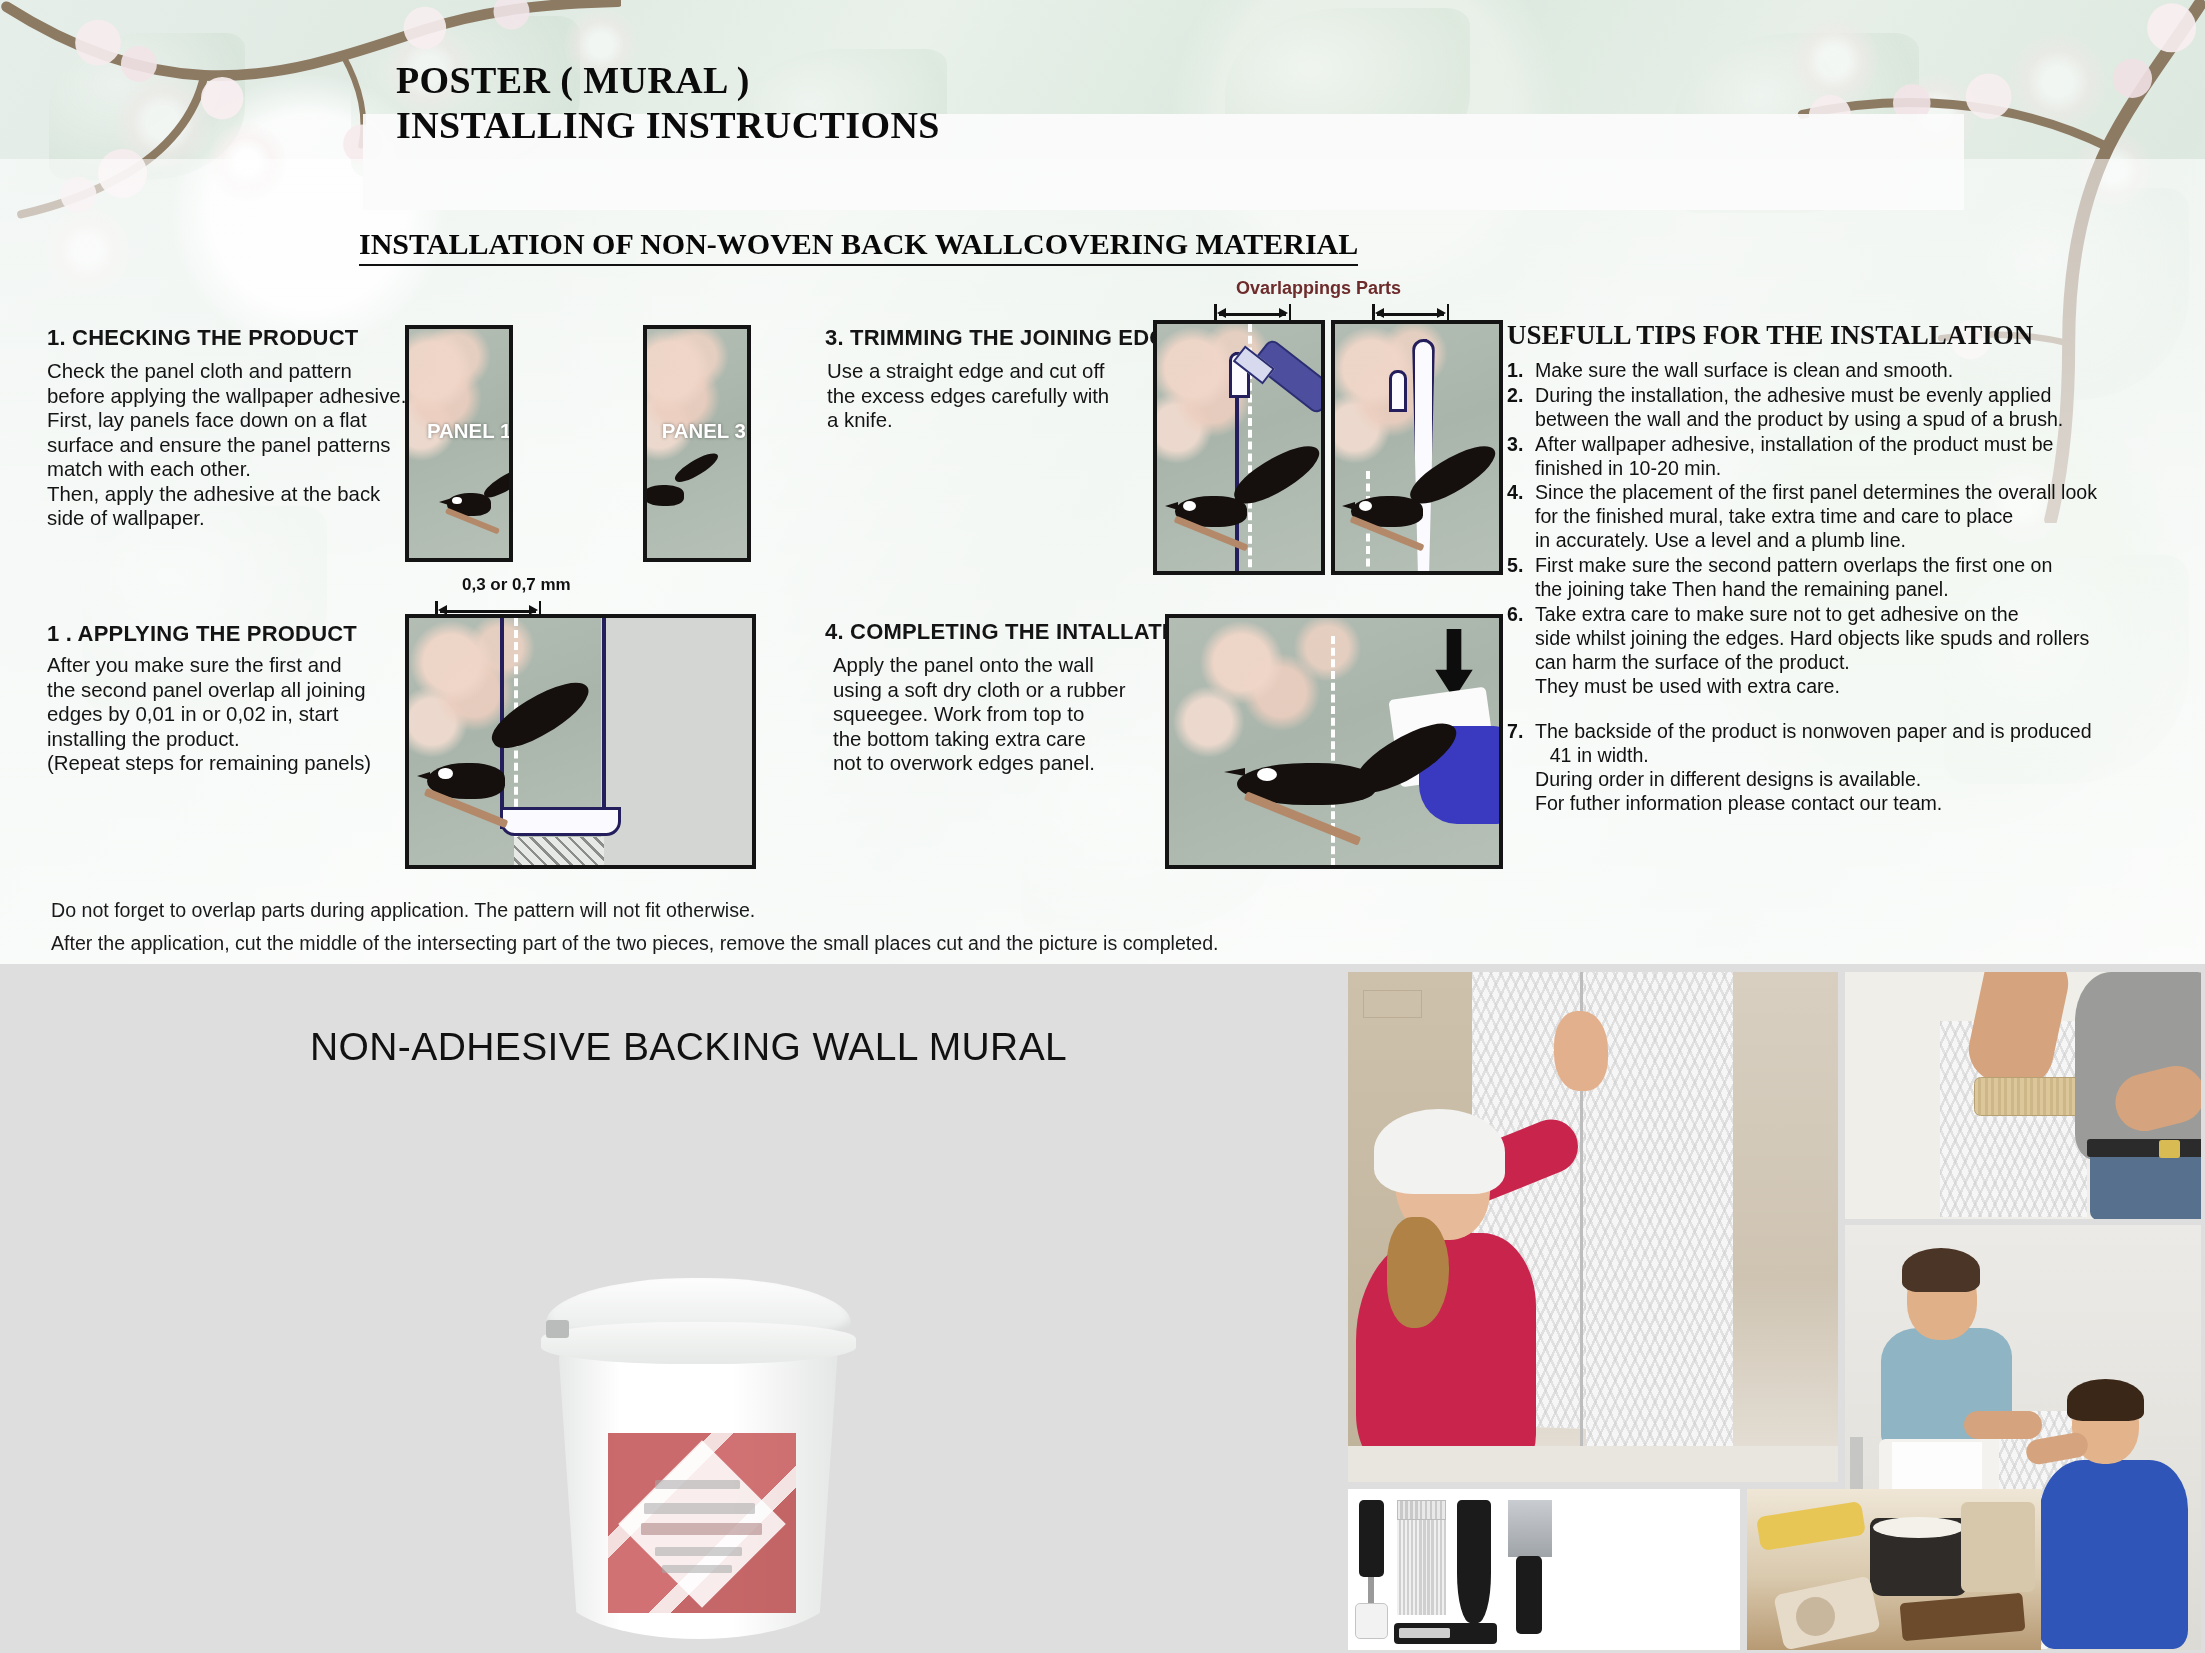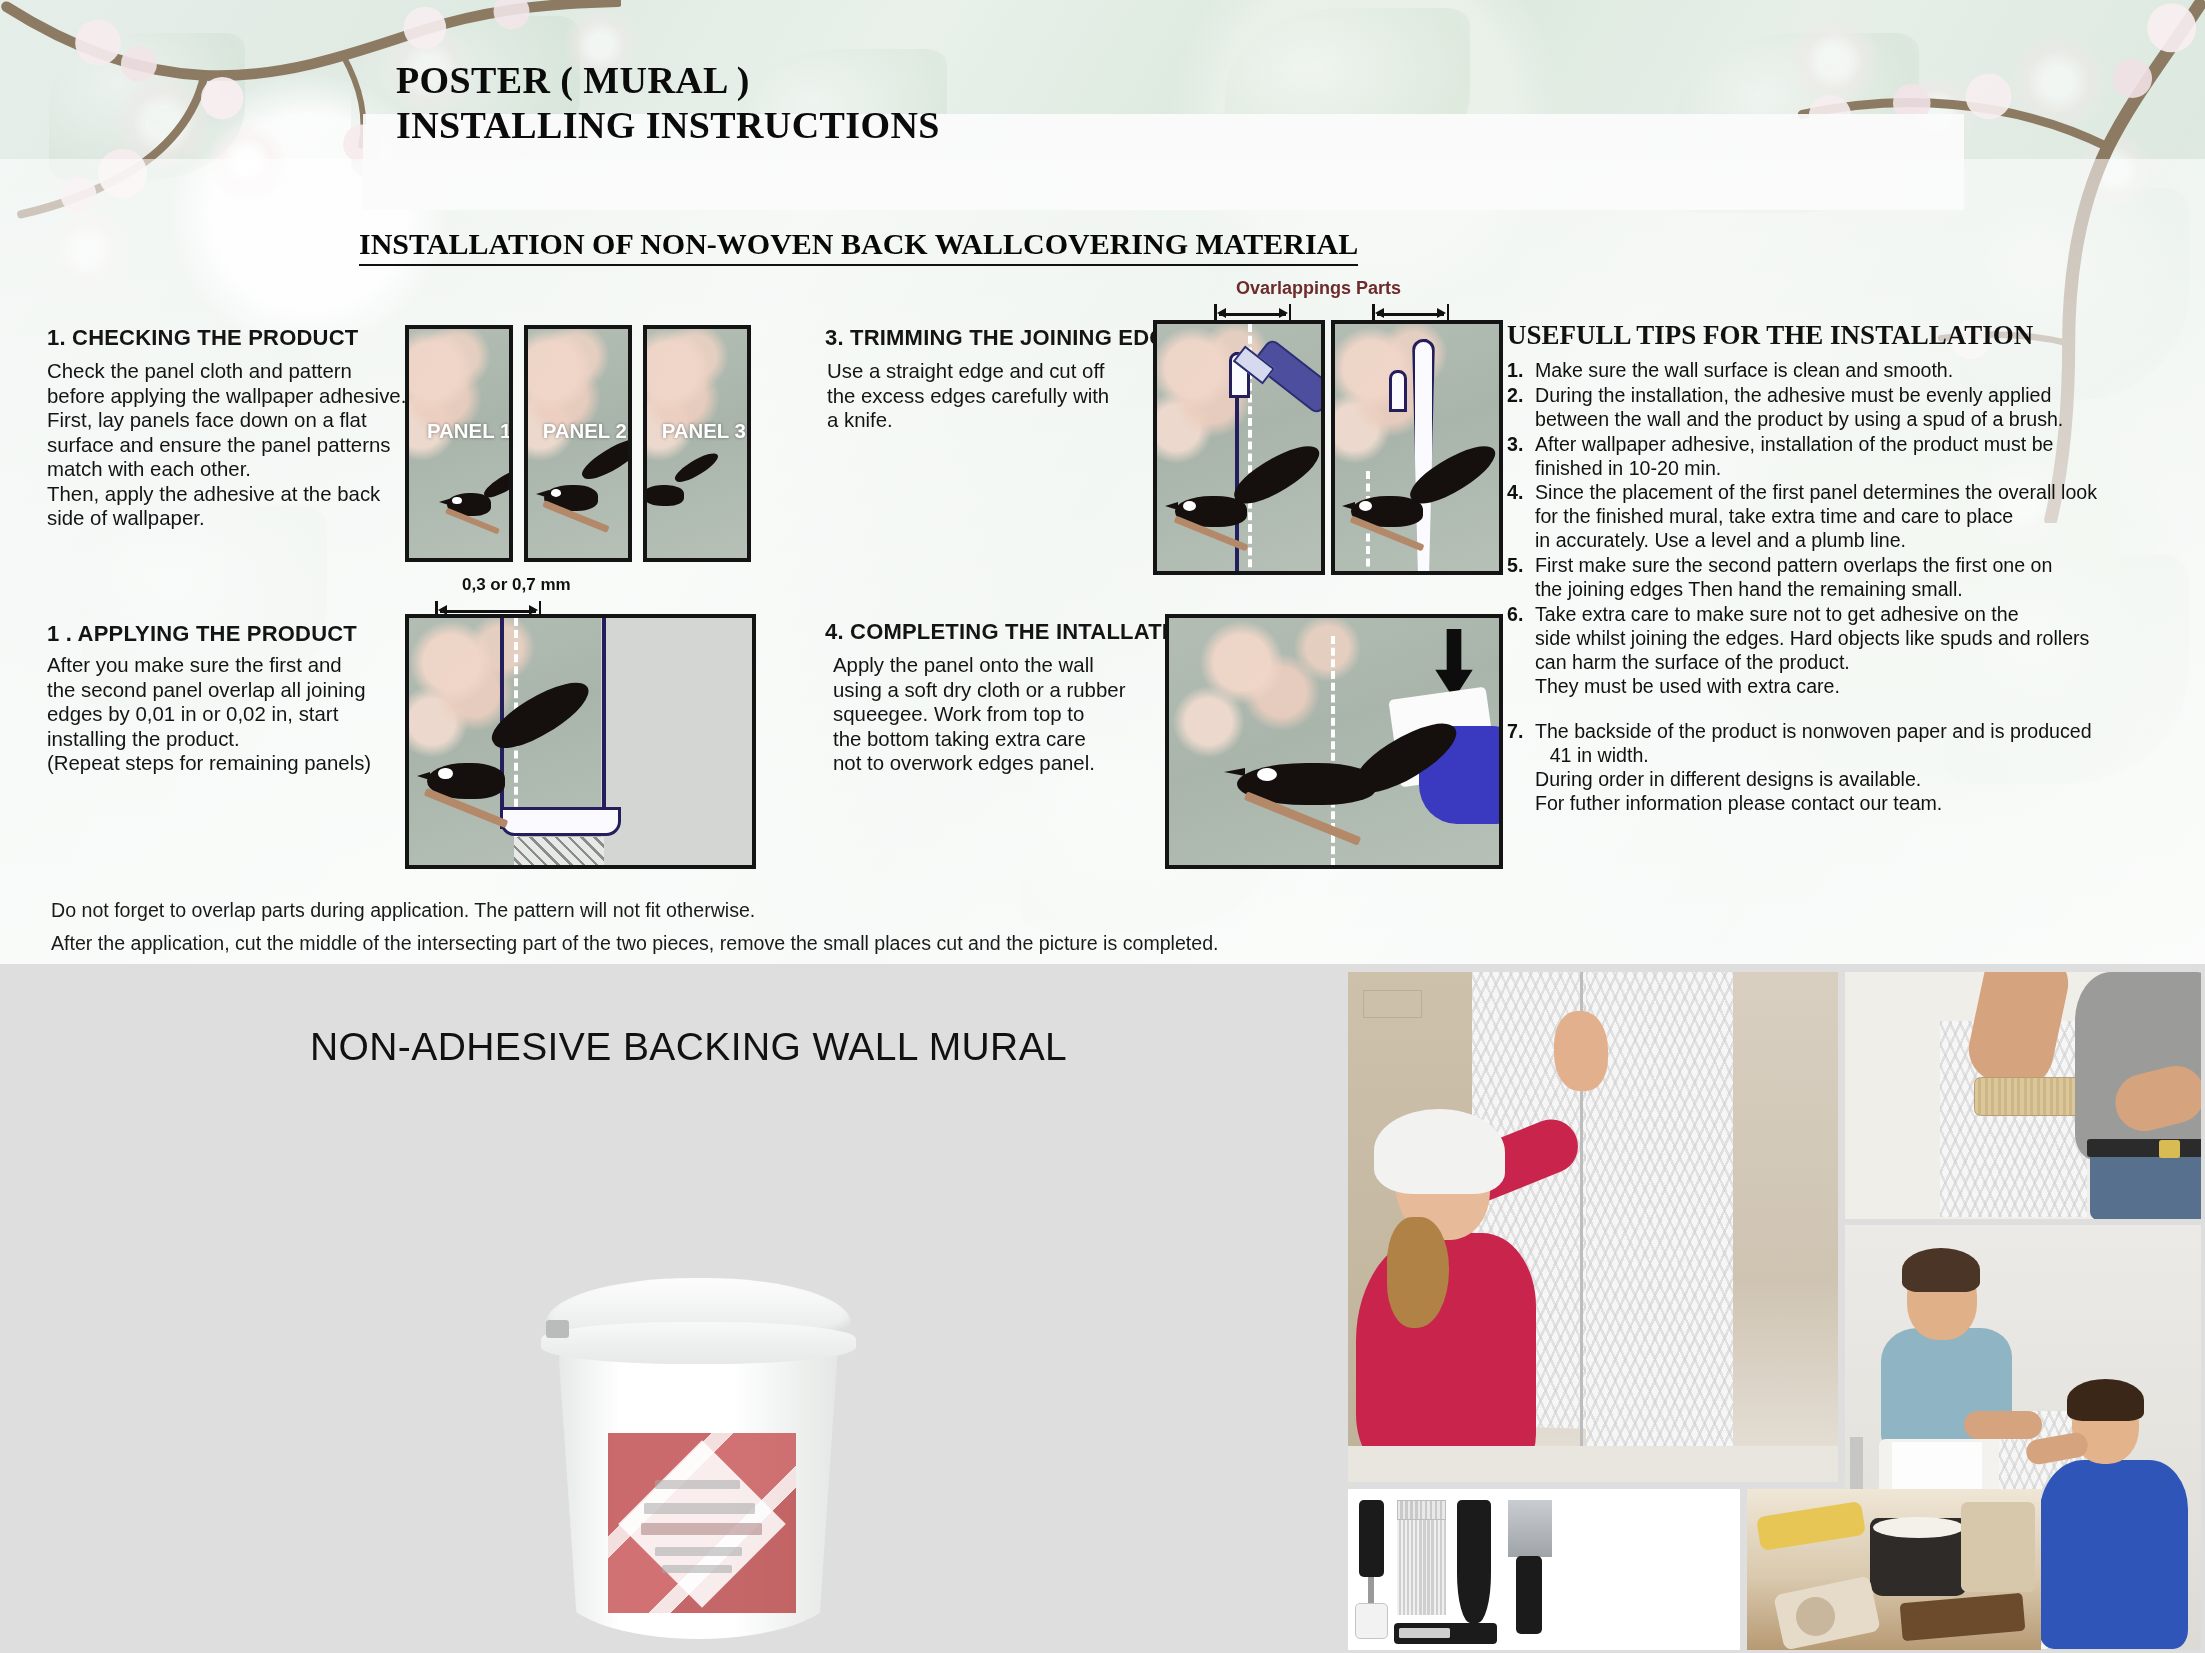--- a/index.html
+++ b/index.html
@@ -358,31 +358,20 @@
         <div class="bird" style="left:33px;top:143px;width:82px;height:65px;">
           <div class="body" style="left:4.9px;top:21px;width:44px;height:23px;"></div>
           <div class="tail" style="left:39px;top:3.3px;width:51px;height:14.7px;"></div>
           <div class="head-patch" style="left:9.8px;top:24.5px;width:9.8px;height:7.4px;"></div>
           <div class="beak" style="left:-3.3px;top:26px;"></div>
           <div class="branchlet" style="left:1.6px;top:46px;width:57px;height:5.7px;"></div>
         </div>
         <div class="panel-label" style="left:18px;top:91px;">PANEL 1</div>
       </div>
 
-      <div class="panel-box" style="left:119px;top:0;width:108px;height:237px;">
-        <div class="mural-art"></div>
-        <div class="bird" style="left:8.2px;top:114px;width:106px;height:98px;">
-          <div class="body" style="left:8.2px;top:42px;width:54px;height:26px;"></div>
-          <div class="tail" style="left:42px;top:4.9px;width:70px;height:21px;"></div>
-          <div class="head-patch" style="left:14.7px;top:46px;width:10.6px;height:8.2px;"></div>
-          <div class="beak" style="left:0px;top:47px;"></div>
-          <div class="branchlet" style="left:4.9px;top:70px;width:70px;height:6.5px;"></div>
-        </div>
-        <div class="panel-label" style="left:14.7px;top:91px;">PANEL 2</div>
-      </div>
 
       <div class="panel-box" style="left:238px;top:0;width:108px;height:237px;">
         <div class="mural-art"></div>
         <div class="bird" style="left:-16.3px;top:123px;width:98px;height:82px;">
           <div class="body" style="left:11.4px;top:33px;width:42px;height:21px;"></div>
           <div class="tail" style="left:41px;top:8.2px;width:49px;height:14.7px;"></div>
         </div>
         <div class="panel-label" style="left:14.7px;top:91px;">PANEL 3</div>
       </div>
     </div>
@@ -533,21 +522,21 @@
         <div class="tip-lines">
           <div>Since the placement of the first panel determines the overall look</div>
           <div>for the finished mural, take extra time and care to place</div>
           <div>in accurately. Use a level and a plumb line.</div>
         </div>
       </div>
       <div class="tip">
         <div class="tip-num">5.</div>
         <div class="tip-lines">
           <div>First make sure the second pattern overlaps the first one on</div>
-          <div>the joining edges Then hand the remaining small.</div>
+          <div>the joining take Then hand the remaining panel.</div>
         </div>
       </div>
       <div class="tip">
         <div class="tip-num">6.</div>
         <div class="tip-lines">
           <div>Take extra care to make sure not to get adhesive on the</div>
           <div>side whilst joining the edges. Hard objects like spuds and rollers</div>
           <div>can harm the surface of the product.</div>
           <div>They must be used with extra care.</div>
         </div>

